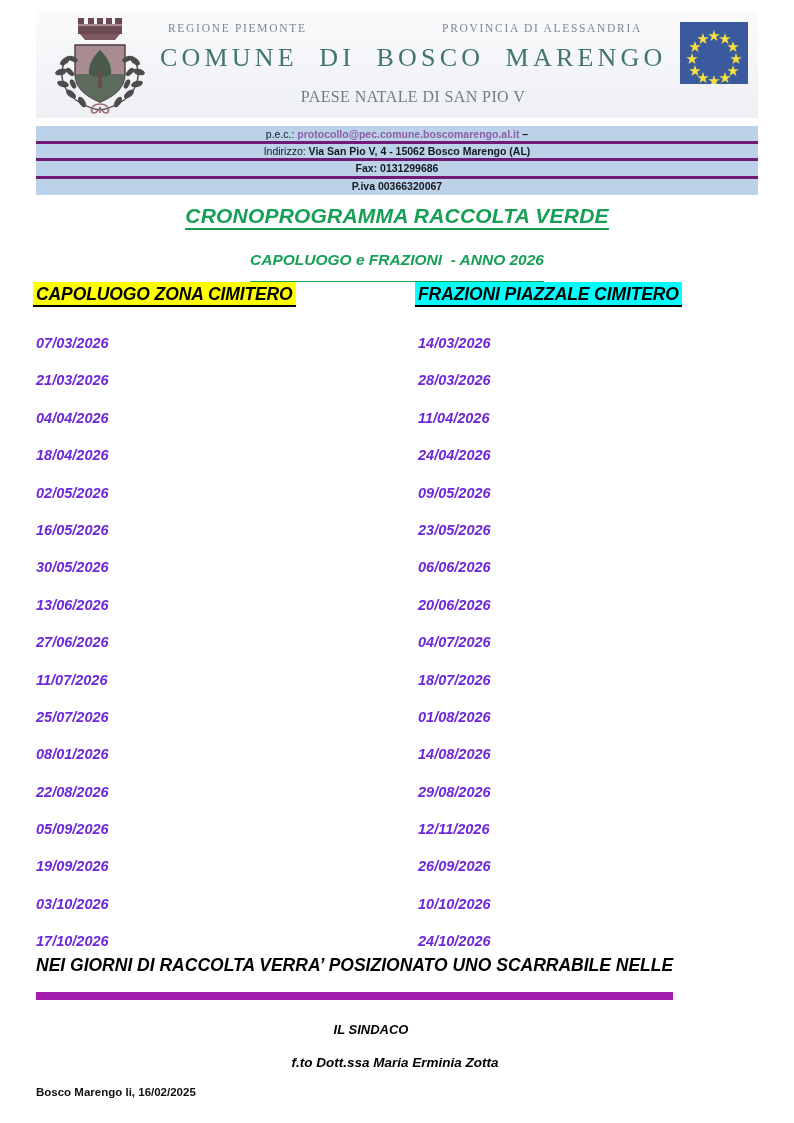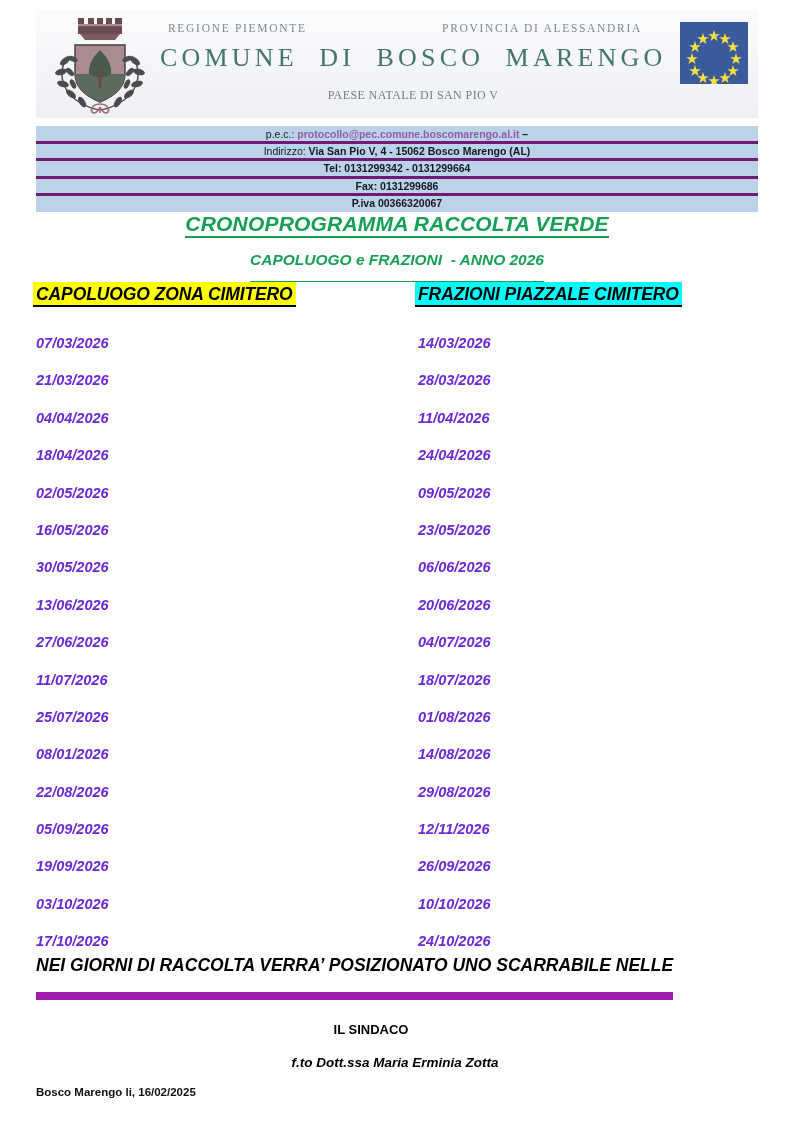--- a/index.html
+++ b/index.html
@@ -83,21 +83,21 @@
     color: #43756b;
     white-space: pre;
   }
   .lh-sub {
     position: absolute;
     top: 78px;
     left: 0;
     right: 0;
     text-align: center;
     font-family: "Liberation Serif", serif;
-    font-size: 12px;
+    font-size: 16px;
     letter-spacing: 0.4px;
     color: #6f7f82;
   }
 
   
   .contact-band {
     position: absolute;
     left: 36px;
     top: 126px;
     width: 722px;
@@ -122,21 +122,20 @@
     position: absolute;
     left: 0;
     right: 0;
     top: 204px;
     text-align: center;
     font-size: 21px;
     font-weight: bold;
     font-style: italic;
     color: #17a055;
     letter-spacing: 0.2px;
-    margin-top: 8px;
   }
   .title-main span { border-bottom: 2px solid #17a055; padding-bottom: 1px; }
 
   .title-sub {
     position: absolute;
     left: 0;
     right: 0;
     top: 251px;
     text-align: center;
     font-size: 15.5px;
@@ -211,20 +210,21 @@
 
   
   .sig-title {
     position: absolute;
     top: 1022px;
     left: 0;
     width: 742px;
     text-align: center;
     font-size: 13px;
     font-weight: bold;
+    font-style: italic;
   }
   .sig-name {
     position: absolute;
     top: 1055px;
     left: 0;
     width: 790px;
     text-align: center;
     font-size: 13.5px;
     font-weight: bold;
     font-style: italic;
@@ -322,21 +322,20 @@
   </svg>
 </div>
 
 <div class="contact-band">
   <div class="cb-line">
     <span class="cb-label">p.e.c.: </span><span class="cb-mail">protocollo@pec.comune.boscomarengo.al.it</span><span> –</span>
   </div>
   <div class="cb-line">
     <span class="cb-label">Indirizzo: </span><span>Via San Pio V, 4 - 15062 Bosco Marengo (AL)</span>
   </div>
-  <div class="cb-line">Tel: 0131299342 - 0131299664</div>
   <div class="cb-line">Fax: 0131299686</div>
   <div class="cb-line">P.iva 00366320067</div>
 </div>
 
 <div class="title-main"><span>CRONOPROGRAMMA RACCOLTA VERDE</span></div>
 <div class="title-sub"><span>CAPOLUOGO e FRAZIONI  - ANNO 2026</span></div>
 
 <div class="col-head col-head-left"><span id="hl0" style="background: rgb(255, 255, 0);">CAPOLUOGO ZONA CIMITERO</span></div>
 <div class="col-head col-head-right"><span id="hl1" style="background: rgb(0, 255, 255);">FRAZIONI PIAZZALE CIMITERO</span></div>
 

